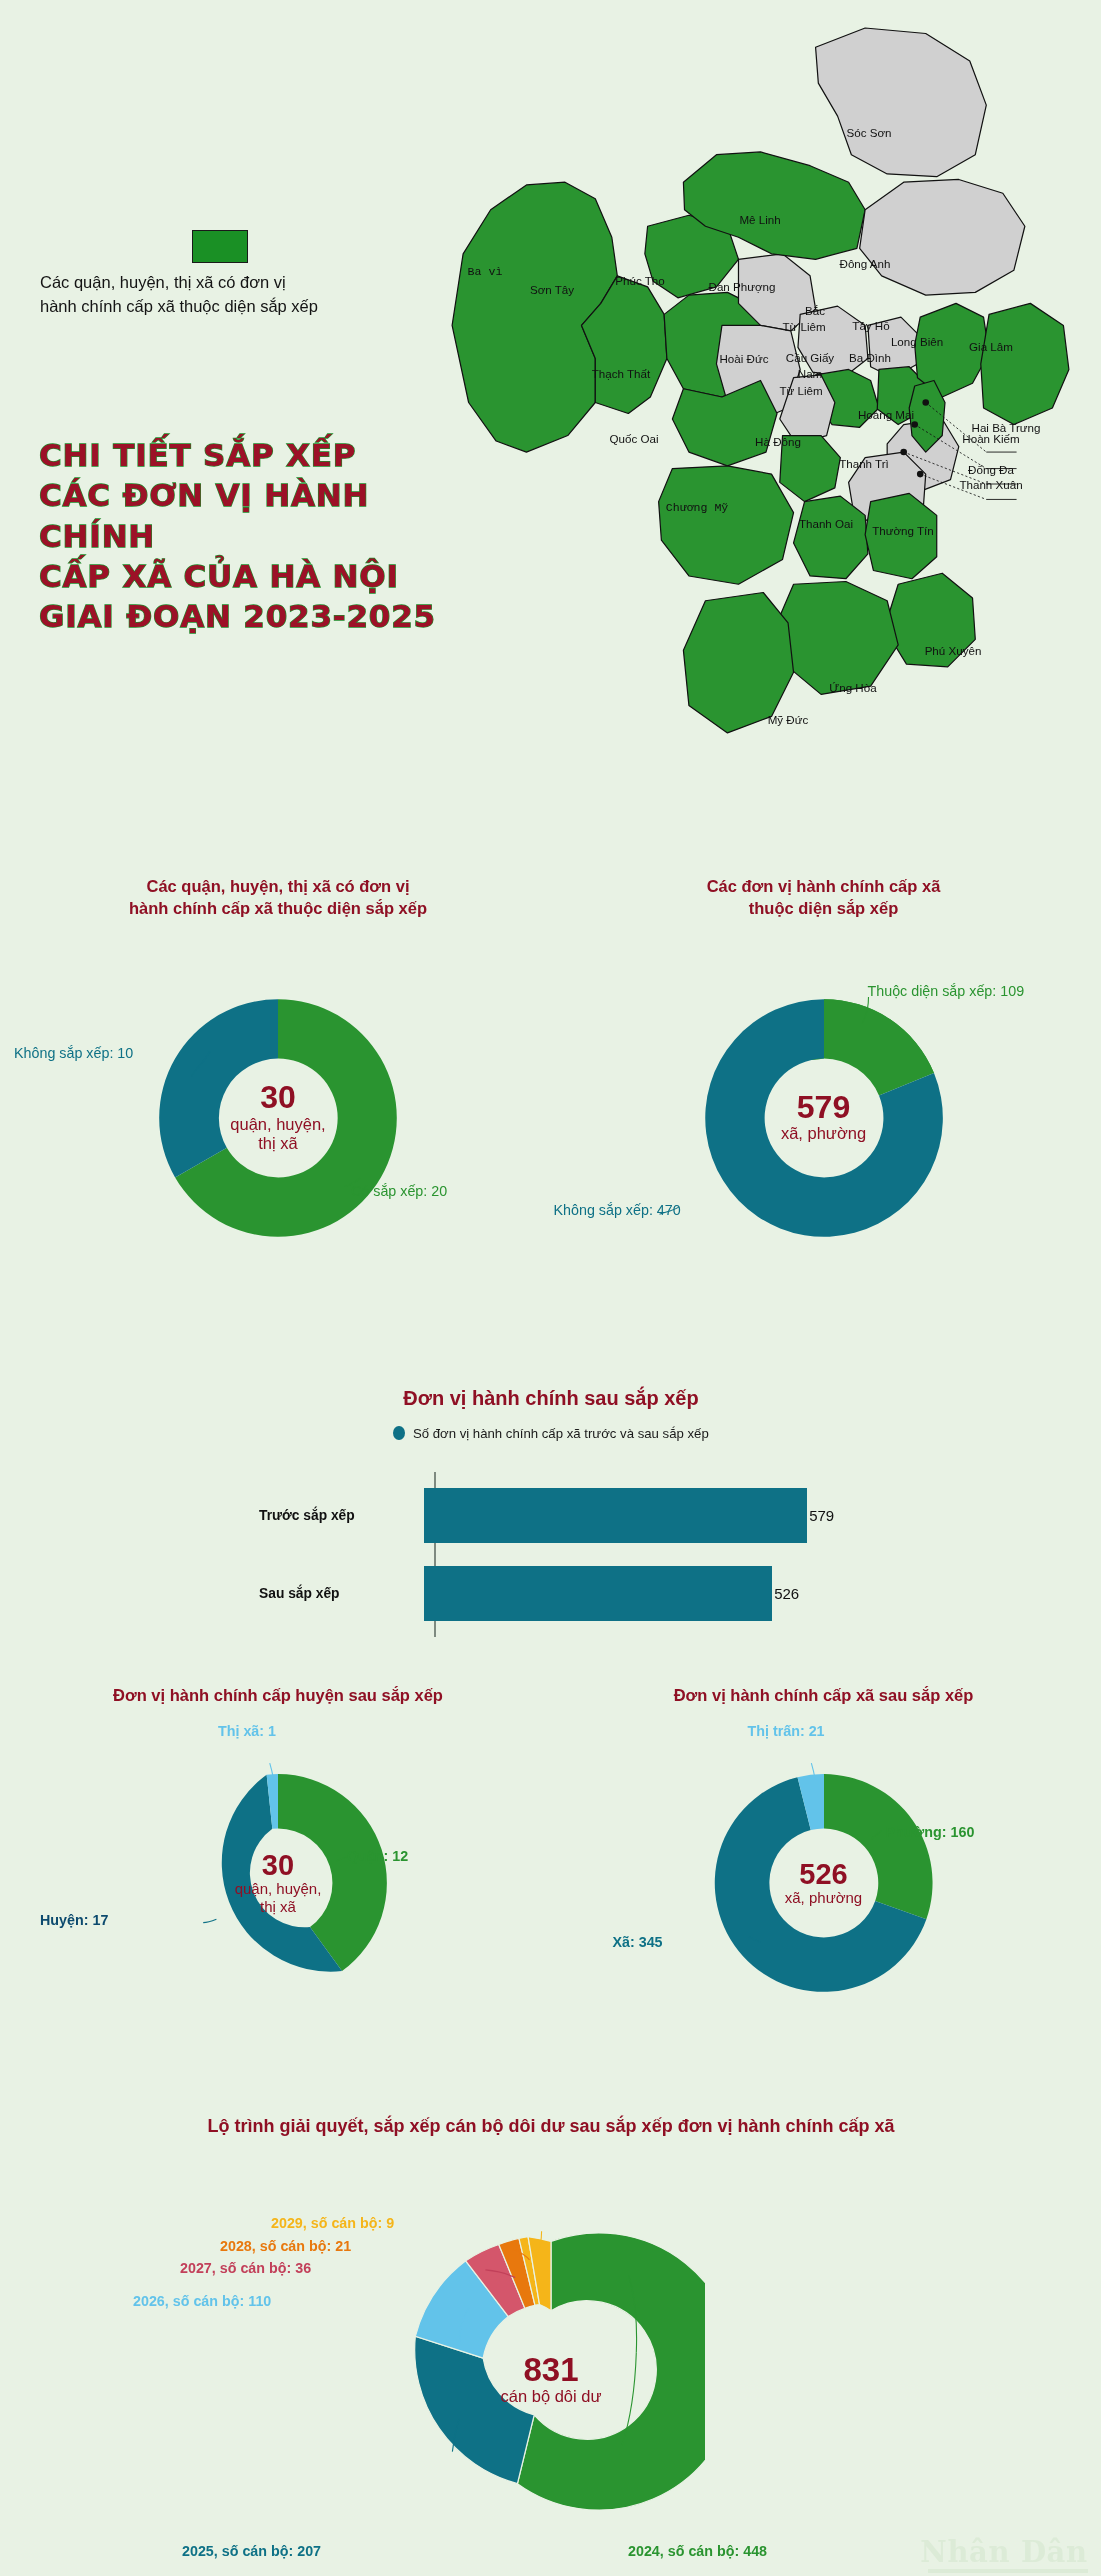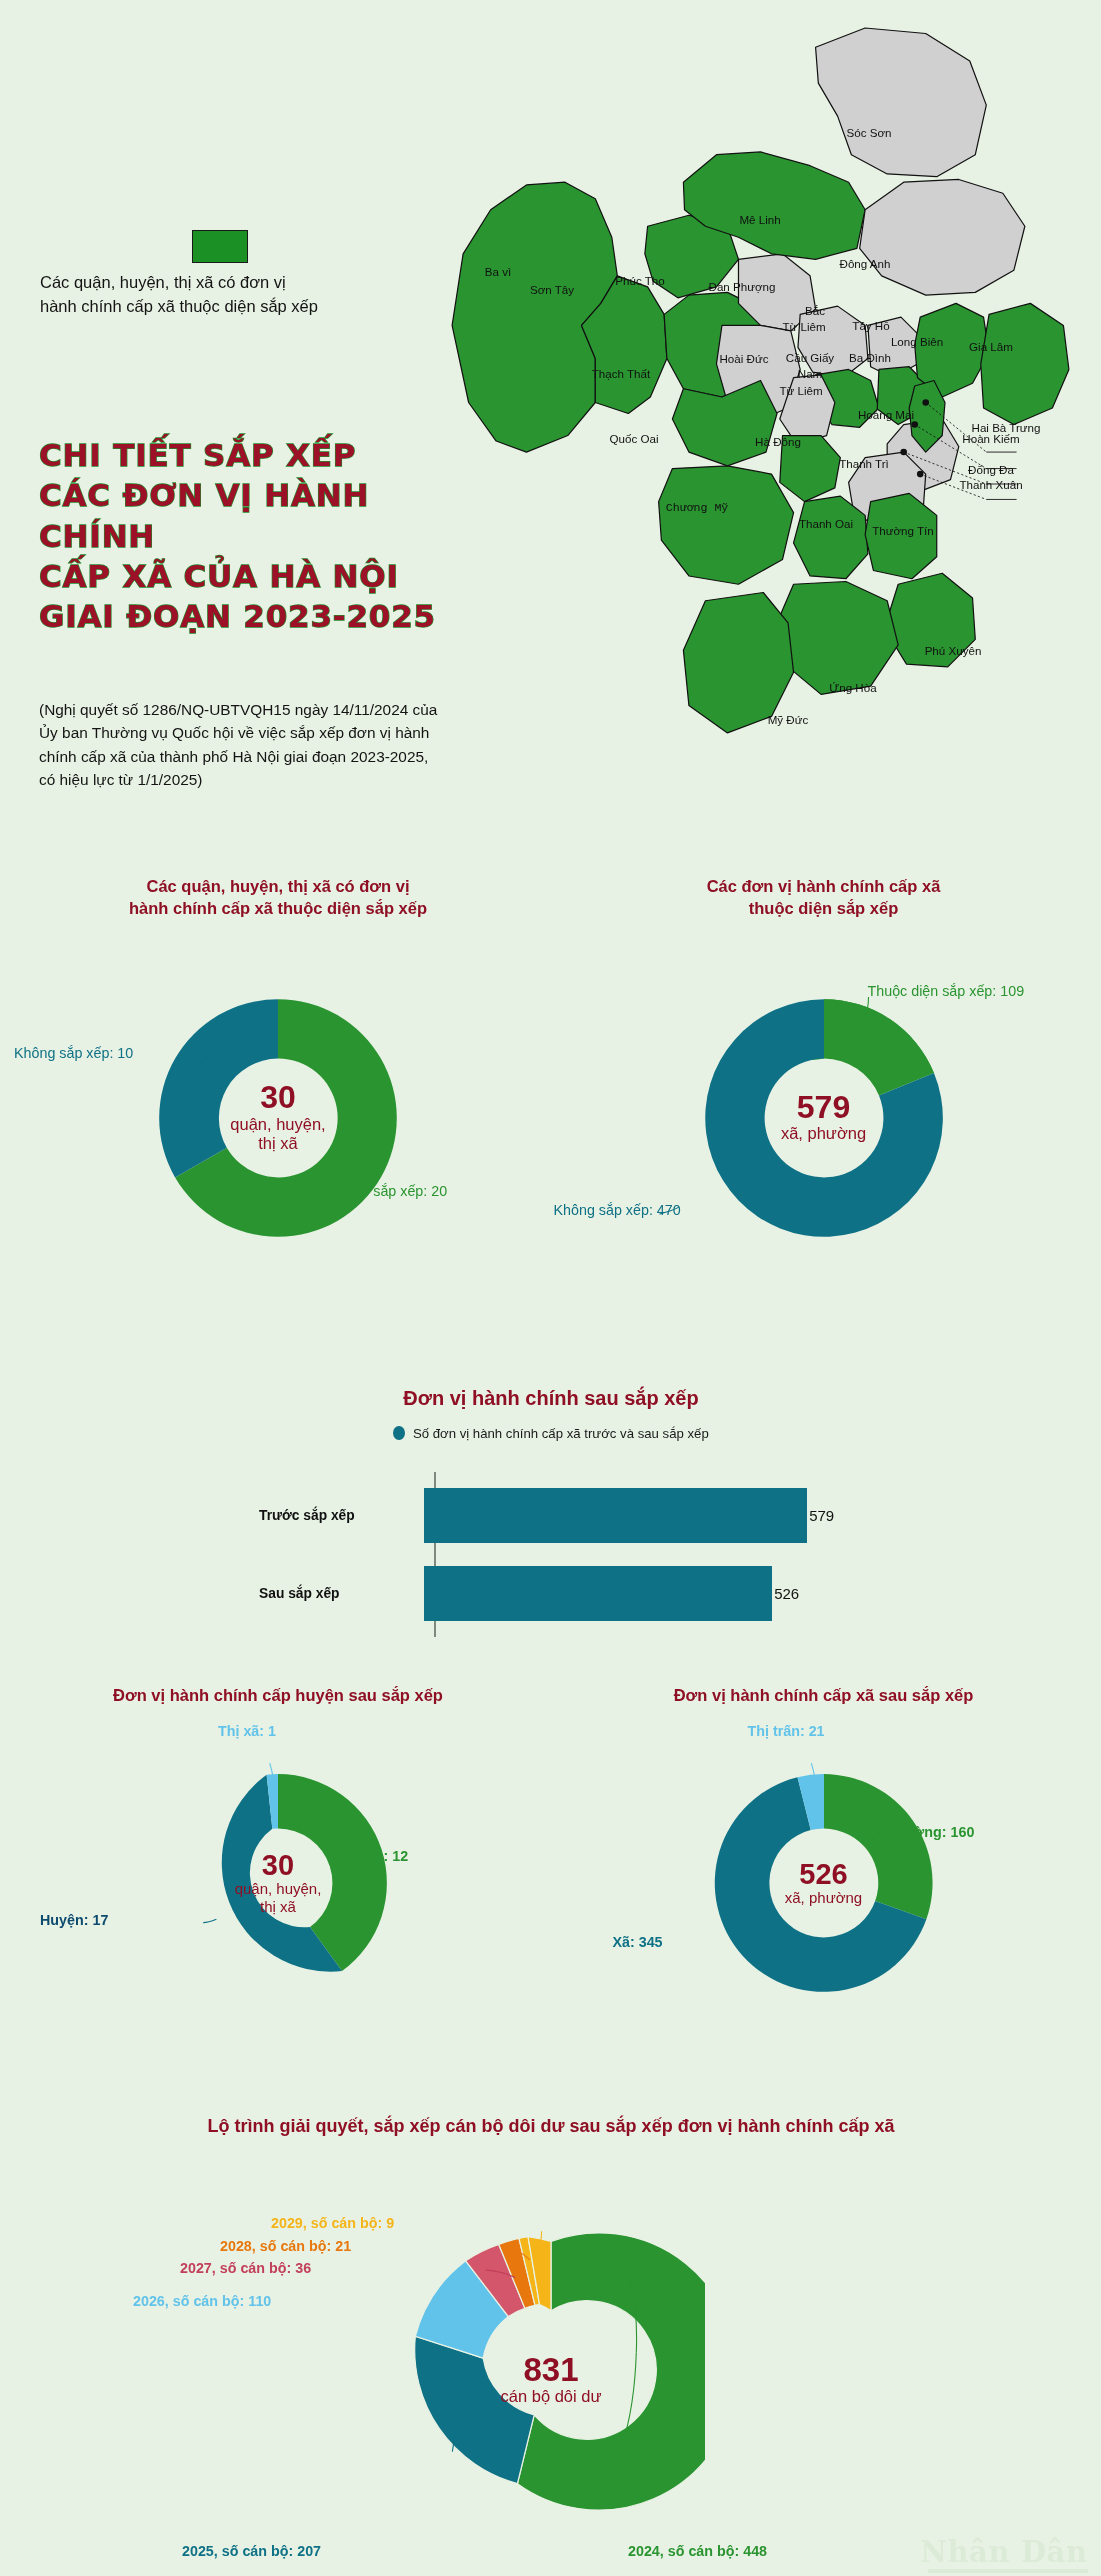--- a/index.html
+++ b/index.html
@@ -172,21 +172,21 @@
       </g>
       <g stroke="#111" stroke-width="1.6" fill="none">
         <path d="M1010 790 L1065 790"></path>
         <path d="M1010 820 L1065 820"></path>
         <path d="M1010 848 L1065 848"></path>
         <path d="M1010 876 L1065 876"></path>
       </g>
     </svg>
 
     <div id="map-labels">
-        <div class="map-label" style="left: 498px; top: 271px; transform: translate(-50%, -50%);">Ba vì</div>
+        <div class="map-label" style="left: 485px; top: 271px; transform: translate(-50%, -50%); font-family: Liberation Mono, monospace;">Ba vì</div>
         <div class="map-label" style="left: 552px; top: 289px; transform: translate(-50%, -50%);">Sơn Tây</div>
         <div class="map-label" style="left: 640px; top: 280px; transform: translate(-50%, -50%);">Phúc Thọ</div>
         <div class="map-label" style="left: 621px; top: 373px; transform: translate(-50%, -50%);">Thạch Thất</div>
         <div class="map-label" style="left: 634px; top: 438px; transform: translate(-50%, -50%);">Quốc Oai</div>
         <div class="map-label" style="left: 697px; top: 507px; transform: translate(-50%, -50%); font-family: Liberation Mono, monospace;">Chương Mỹ</div>
         <div class="map-label" style="left: 760px; top: 219px; transform: translate(-50%, -50%);">Mê Linh</div>
         <div class="map-label" style="left: 869px; top: 132px; transform: translate(-50%, -50%);">Sóc Sơn</div>
         <div class="map-label" style="left: 865px; top: 263px; transform: translate(-50%, -50%);">Đông Anh</div>
         <div class="map-label" style="left: 742px; top: 286px; transform: translate(-50%, -50%);">Đan Phượng</div>
         <div class="map-label" style="left: 815px; top: 310px; transform: translate(-50%, -50%);">Bắc</div>
@@ -219,21 +219,20 @@
       <div>hành chính cấp xã thuộc diện sắp xếp</div>
     </div>
 
     <div class="big-title">
       <span class="tl">CHI TIẾT SẮP XẾP</span>
       <span class="tl">CÁC ĐƠN VỊ HÀNH CHÍNH</span>
       <span class="tl">CẤP XÃ CỦA HÀ NỘI</span>
       <span class="tl">GIAI ĐOẠN 2023-2025</span>
     </div>
 
-    <div class="sub-note">(Nghị quyết số 1286/NQ-UBTVQH15 ngày 14/11/2024 của Ủy ban Thường vụ Quốc hội về việc sắp xếp đơn vị hành chính cấp xã của thành phố Hà Nội giai đoạn 2023-2025, có hiệu lực từ 1/1/2025)</div>
   </div>
 
   <div style="position:absolute;left:0;top:876px;width:1102px;height:485px;">
 
     <div style="position:absolute;left:16.5px;top:0;width:523px;">
       <div class="chart-title">
         <div>Các quận, huyện, thị xã có đơn vị</div>
         <div>hành chính cấp xã thuộc diện sắp xếp</div>
       </div>
       <div class="donut-wrap" style="width:264px;height:264px;margin:66px auto 0;">

